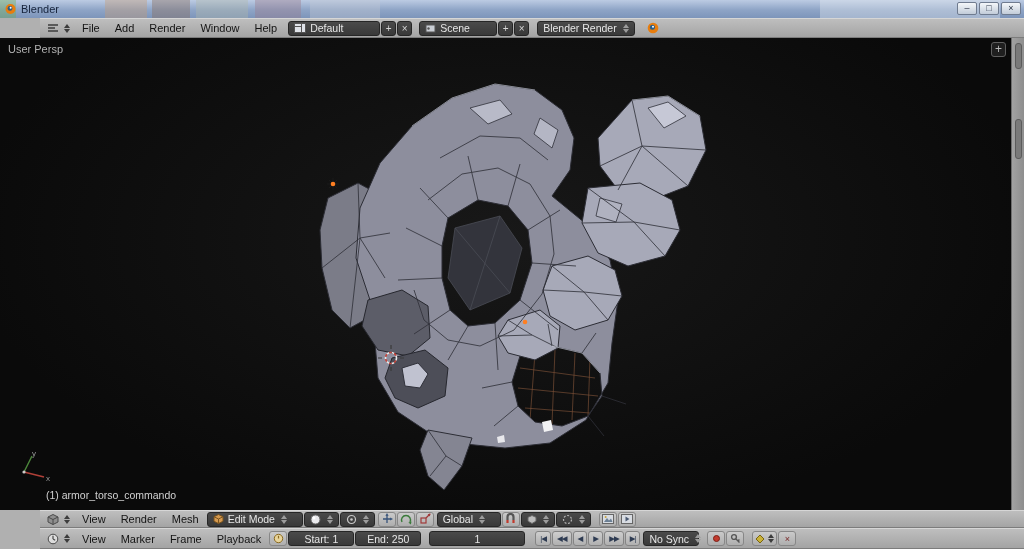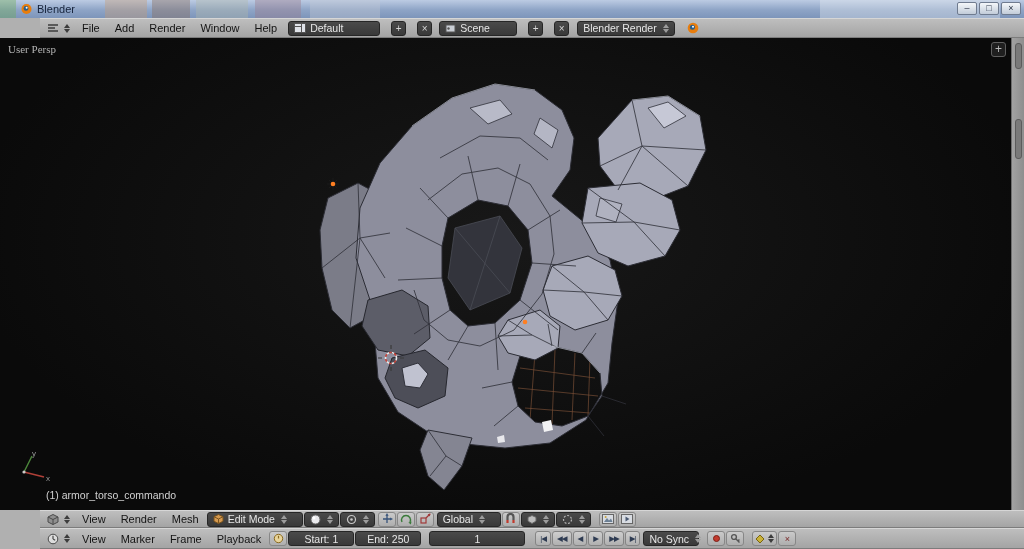--- a/index.html
+++ b/index.html
@@ -1,48 +1,48 @@
 <!DOCTYPE html>
 <html><head>
 <meta charset="utf-8">
 <style>
   * { box-sizing: border-box; margin: 0; padding: 0; }
   html,body { width:1024px; height:549px; }
   body { font-family:"Liberation Sans", sans-serif; background:#000; overflow:hidden; }
   .window { width:1024px; height:549px; display:flex; flex-direction:column; outline:1px solid #46506033; background:#b0b0b0; }
 
   
-  .titlebar { height:18px; position:relative; background:linear-gradient(#bccbe3,#8ea4c6 55%,#7d95ba); display:flex; align-items:center; padding-left:20px; overflow:hidden; flex:0 0 auto; }
+  .titlebar { height:18px; position:relative; background:linear-gradient(#bccbe3,#8ea4c6 55%,#7d95ba); display:flex; align-items:center; padding-left:4px; overflow:hidden; flex:0 0 auto; }
   .glass { position:absolute; top:0; height:100%; opacity:.38; }
   .title-left { display:flex; align-items:center; gap:4px; position:relative; z-index:2; }
   .title-text { font-size:11px; color:#16233b; }
   .win-controls { position:absolute; right:3px; top:2px; display:flex; gap:2px; z-index:3; }
   .win-btn { width:20px; height:13px; background:linear-gradient(#f4f7fa,#c2ccd9); border:1px solid #6f7b8f; border-radius:2px; font-size:9px; line-height:11px; text-align:center; color:#2a3446; cursor:default; }
 
   
   .hdr { background:linear-gradient(#bebebe,#a4a4a4); border-top:1px solid #d6d6d6; border-bottom:1px solid #7c7c7c; display:flex; align-items:center; padding:0 3px; gap:1px; font-size:11px; color:#141414; flex:0 0 auto;margin-left:40px; }
   .menu-item { padding:1px 7px; border-radius:2px; white-space:nowrap; cursor:default; }
   .editor-btn { display:flex; align-items:center; gap:3px; padding:0 4px; height:16px; }
   .dd-col { display:flex; flex-direction:column; gap:1px; margin-left:2px; }
   .tri-u { width:0; height:0; border-left:3px solid transparent; border-right:3px solid transparent; border-bottom:4px solid #9c9c9c; }
   .tri-d { width:0; height:0; border-left:3px solid transparent; border-right:3px solid transparent; border-top:4px solid #9c9c9c; }
   .tri-u.dark { border-bottom-color:#3c3c3c; } .tri-d.dark { border-top-color:#3c3c3c; }
   .dark-field { height:15px; background:linear-gradient(#4a4a4a,#393939); border:1px solid #262626; border-radius:3px; color:#e6e6e6; font-size:10.5px; display:flex; align-items:center; padding:0 5px; gap:4px; white-space:nowrap; cursor:default; }
   .mini-btn { height:15px; width:15px; background:linear-gradient(#4a4a4a,#393939); border:1px solid #262626; border-radius:3px; color:#d6d6d6; font-size:10px; display:flex; align-items:center; justify-content:center; cursor:default; }
-  .field-group { display:flex; gap:11px; margin:0 3px; align-items:center; }
+  .field-group { display:flex; gap:1px; margin:0 3px; align-items:center; }
   .stats { font-size:10px; color:#1c1c1c; margin-left:6px; white-space:nowrap; }
   .tool-btn { height:15px; min-width:18px; padding:0 2px; background:linear-gradient(#cacaca,#aeaeae); border:1px solid #878787; border-radius:3px; display:flex; align-items:center; justify-content:center; gap:1px; cursor:default; }
   .btn-group { display:flex; gap:1px; margin:0 2px; }
   .sep { width:6px; flex:0 0 auto; }
 
   
   .main { height:472px; display:flex; background:#0e0e0e; position:relative; flex:1 1 auto; }
   .viewport { flex:1; position:relative; background:radial-gradient(ellipse at 50% 42%, #181818 0%, #0a0a0a 75%); overflow:hidden; }
   .mesh { position:absolute; inset:0; width:100%; height:100%; }
-  .vp-top-label { position:absolute; left:8px; top:5px; color:#b3b3b3; font-size:11px; z-index:5;font-family:Liberation Serif, serif; }
+  .vp-top-label { position:absolute; left:8px; top:5px; color:#b3b3b3; font-size:11px; z-index:5; }
   .vp-bottom-label { position:absolute; left:46px; bottom:9px; color:#d2d2d2; font-size:10.5px; z-index:5; }
   .mini-axis { position:absolute; left:12px; bottom:20px; z-index:5; }
   .vp-plus { position:absolute; right:5px; top:4px; width:15px; height:15px; border:1px solid #5f5f5f; border-radius:3px; color:#b8b8b8; background:rgba(110,110,110,.22); font-size:12px; line-height:13px; text-align:center; z-index:6; cursor:default; }
   .right-strip { width:13px; background:linear-gradient(90deg,#a2a2a2,#8e8e8e); border-left:1px solid #6d6d6d; display:flex; flex-direction:column; align-items:center; padding-top:5px; gap:8px; flex:0 0 auto; }
   .strip-thumb { width:7px; background:#7a7a7a; border:1px solid #5c5c5c; border-radius:3px; }
 
   .view3d-header { height:18px; }
   .timeline-header { height:21px; }
   .num-field { justify-content:center; }
   .pb-btn { height:15px; padding:0 4px; background:linear-gradient(#cecece,#b0b0b0); border:1px solid #848484; border-radius:3px; font-size:7.5px; color:#2e3b52; display:flex; align-items:center; letter-spacing:-1px; cursor:default; }

